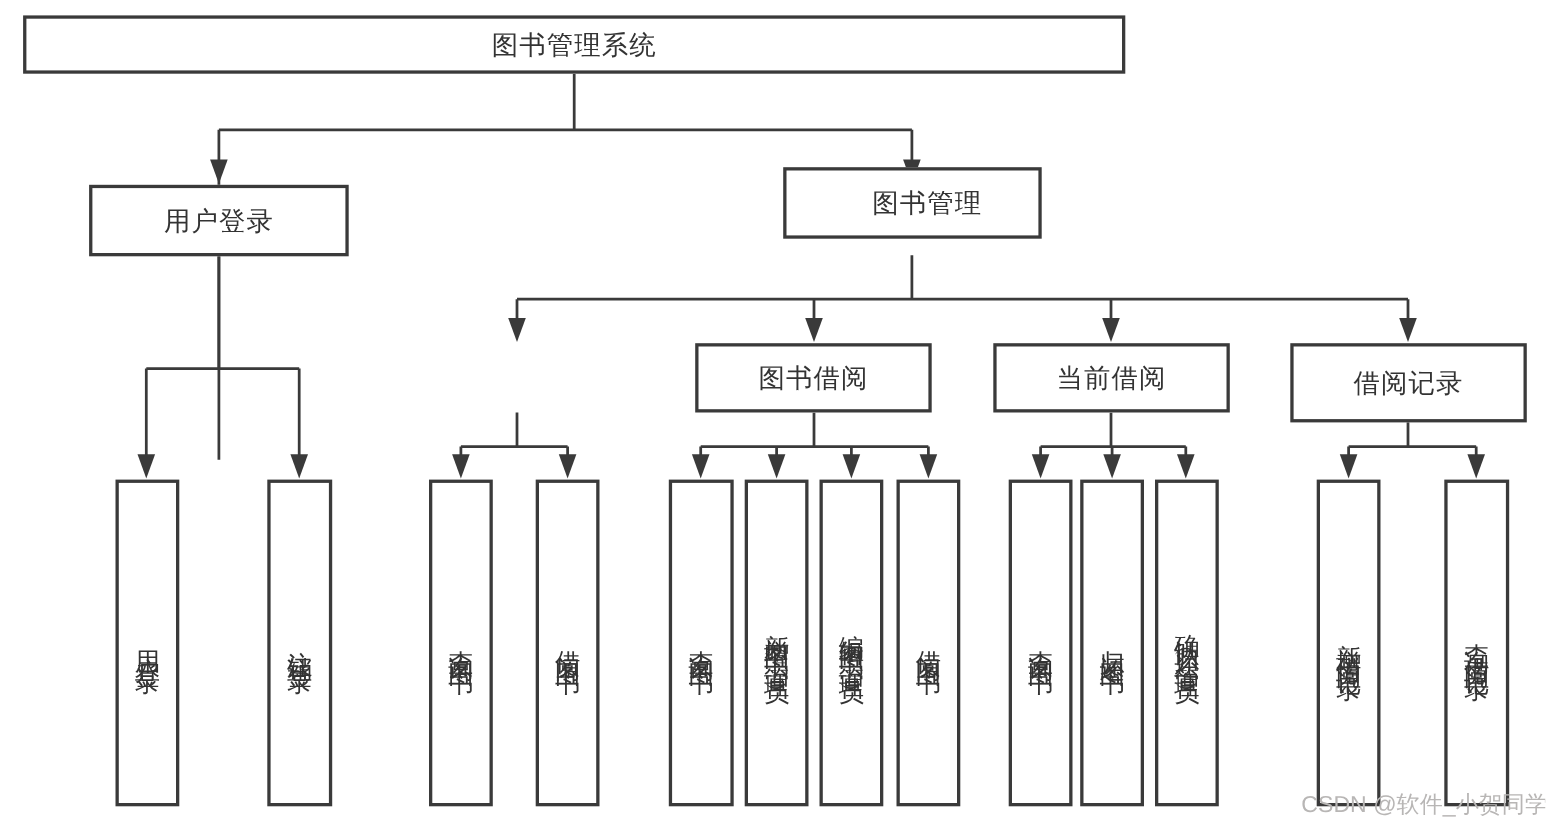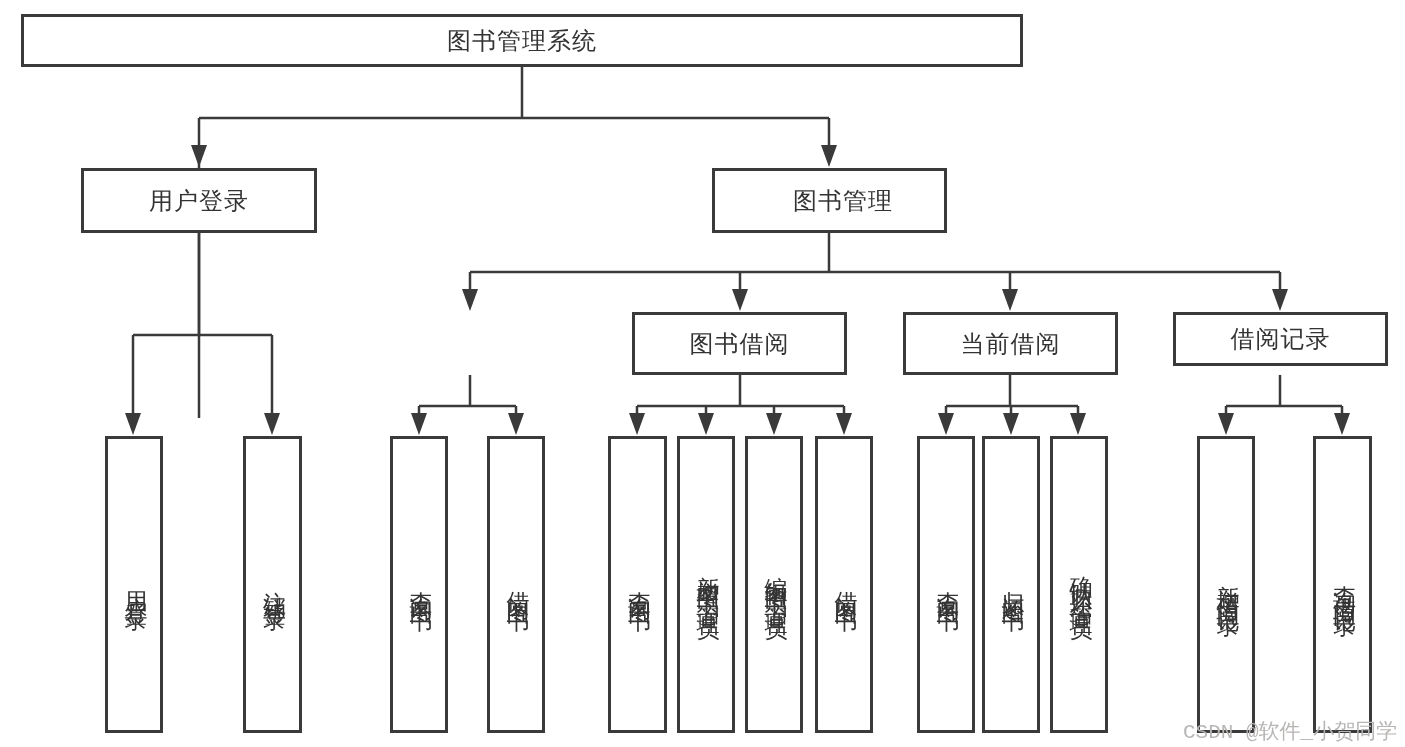--- a/index.html
+++ b/index.html
@@ -11,21 +11,20 @@
   * { margin: 0; padding: 0; box-sizing: border-box; }
   html, body { background: var(--bg-color); }
   body { font-family: "Liberation Sans", "DejaVu Sans", sans-serif; }
 
   .canvas {
     position: relative;
     width: 1405px;
     height: 747px;
     background: var(--bg-color);
     overflow: hidden;
-    font-family: Liberation Mono, monospace;
   }
 
   .connectors {
     position: absolute;
     left: 0; top: 0;
     width: 1405px; height: 747px;
   }
   .connectors path {
     stroke: var(--line-color);
     stroke-width: 2.5;
@@ -64,26 +63,26 @@
     left: 1183px;
     top: 717px;
     font-size: 21px;
     color: var(--watermark-color);
     white-space: nowrap;
   }
 
   
   .n-root      { left: 21px;   top: 14px;  width: 1002px; height: 53px; }
   .n-login     { left: 81px;   top: 168px; width: 236px;  height: 65px; }
-  .n-bookmgmt  { left: 712px;  top: 168px; width: 235px;  height: 65px; padding-left: 27px; }
+  .n-bookmgmt  { left: 712px;  top: 152px; width: 235px;  height: 65px; padding-left: 27px; }
 
   .n-l3-a { left: 363px;  top: 312px; width: 215px; height: 63px; }
   .n-l3-b { left: 632px;  top: 312px; width: 215px; height: 63px; }
   .n-l3-c { left: 903px;  top: 312px; width: 215px; height: 63px; }
-  .n-l3-d { left: 1173px; top: 312px; width: 215px; height: 54px; }
+  .n-l3-d { left: 1173px; top: 312px; width: 215px; height: 72px; }
 
   .leaf { top: 436px; height: 297px; }
   .n-lf1  { left: 105px;  width: 58px; }
   .n-lf2  { left: 243px;  width: 59px; }
   .n-lf3  { left: 390px;  width: 58px; }
   .n-lf4  { left: 487px;  width: 58px; }
   .n-lf5  { left: 608px;  width: 59px; }
   .n-lf6  { left: 677px;  width: 58px; }
   .n-lf7  { left: 745px;  width: 58px; }
   .n-lf8  { left: 815px;  width: 58px; }

